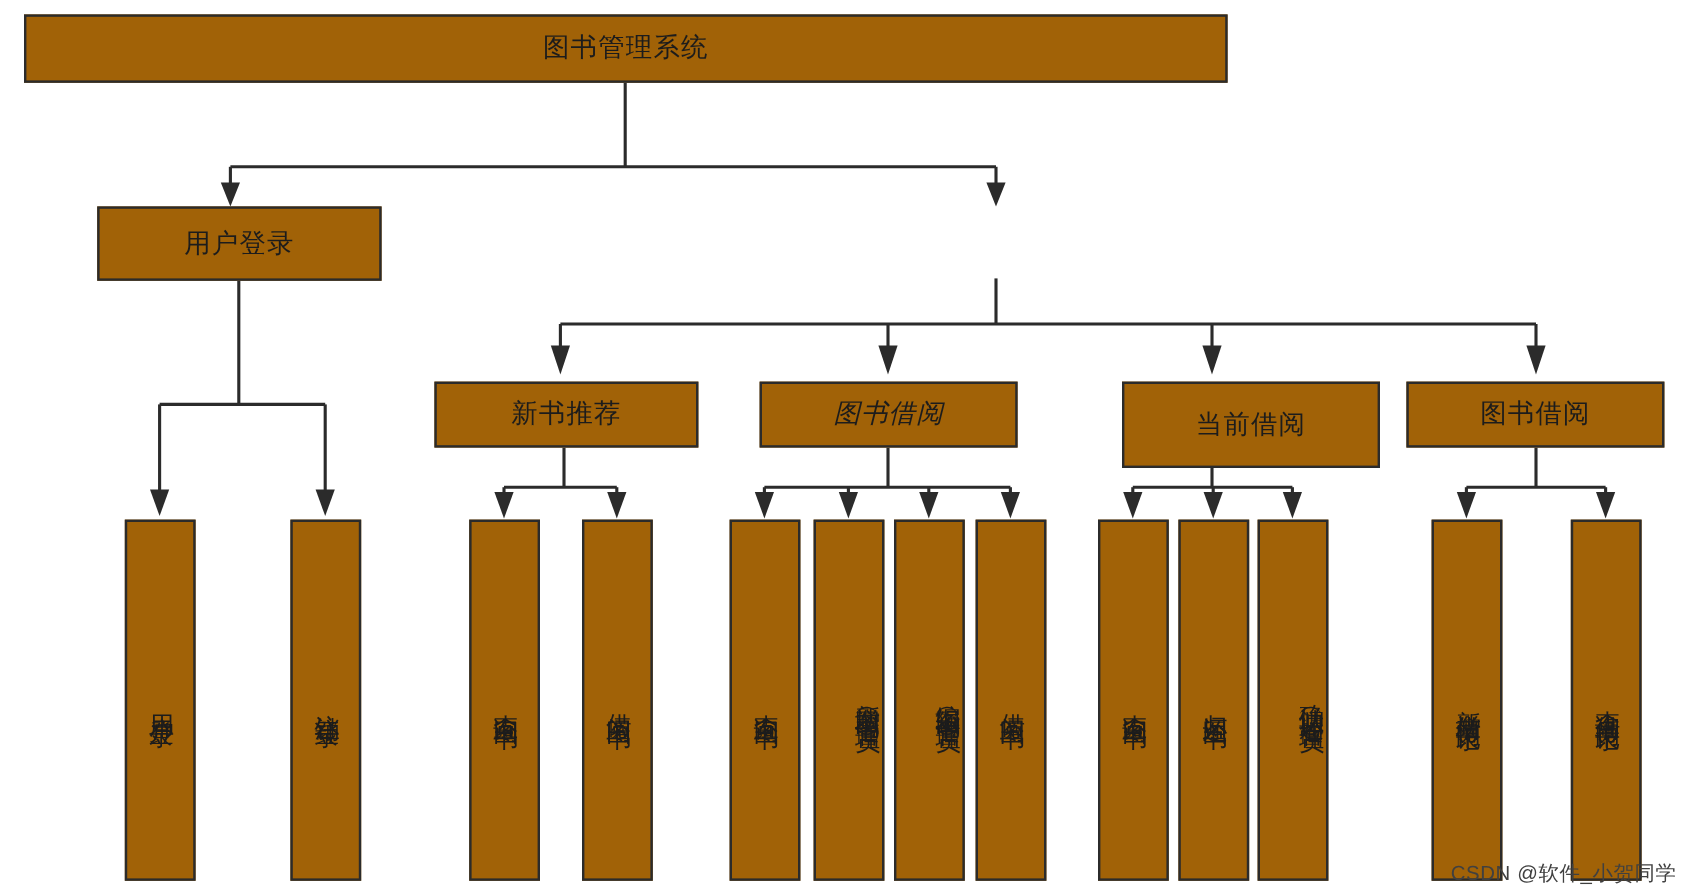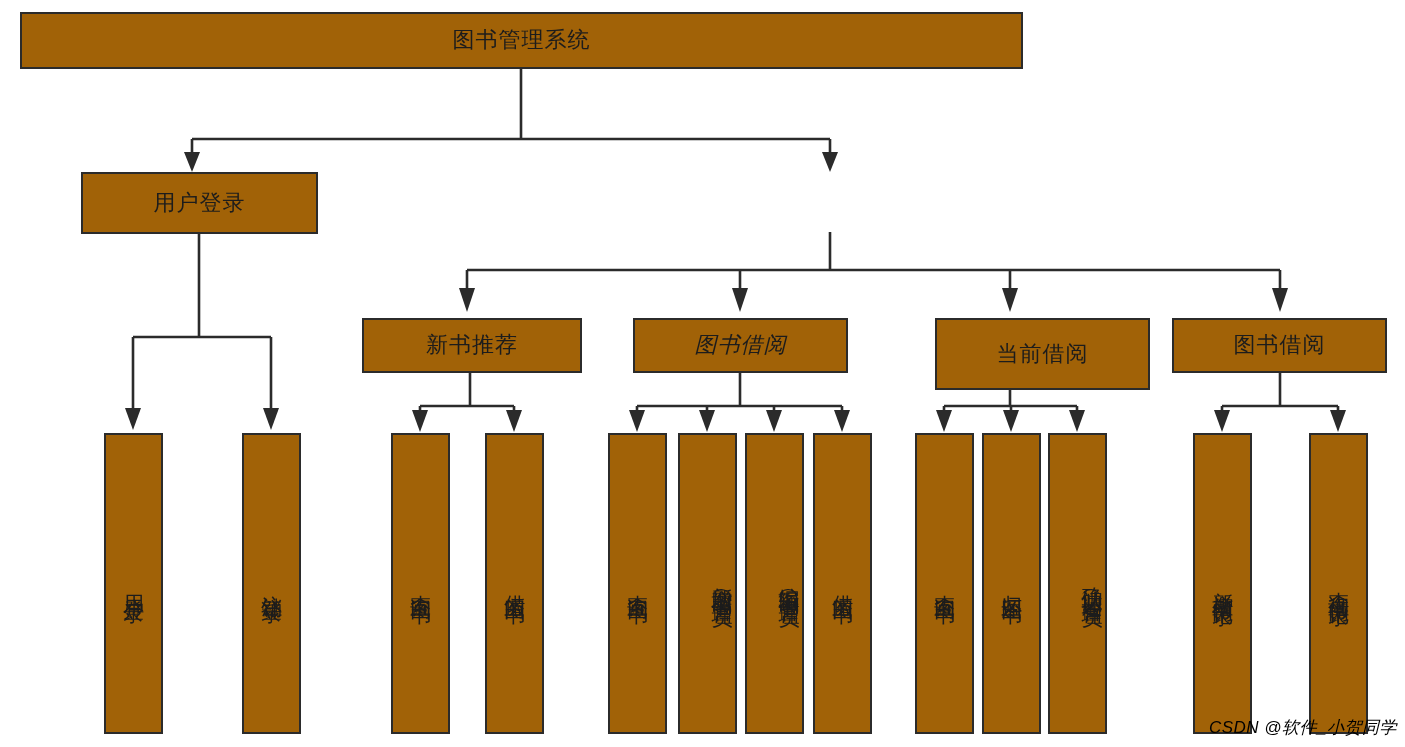--- a/index.html
+++ b/index.html
@@ -53,24 +53,23 @@
     top: 0;
     width: 1405px;
     height: 747px;
     pointer-events: none;
   }
   .watermark {
     position: absolute;
     right: 8px;
     bottom: 8px;
     font-size: 17px;
-    color: #000000;
+    color: #404040;
     letter-spacing: 0.5px;
     white-space: nowrap;
-    font-style: italic;
   }
 </style>
 </head>
 <body>
 
 <div id="canvas">
 
   <svg class="links" viewBox="0 0 1405 747">
     <defs>
       <marker id="arrow" viewBox="0 0 12 12" refX="6" refY="10" markerWidth="11" markerHeight="11" orient="auto-start-reverse">

